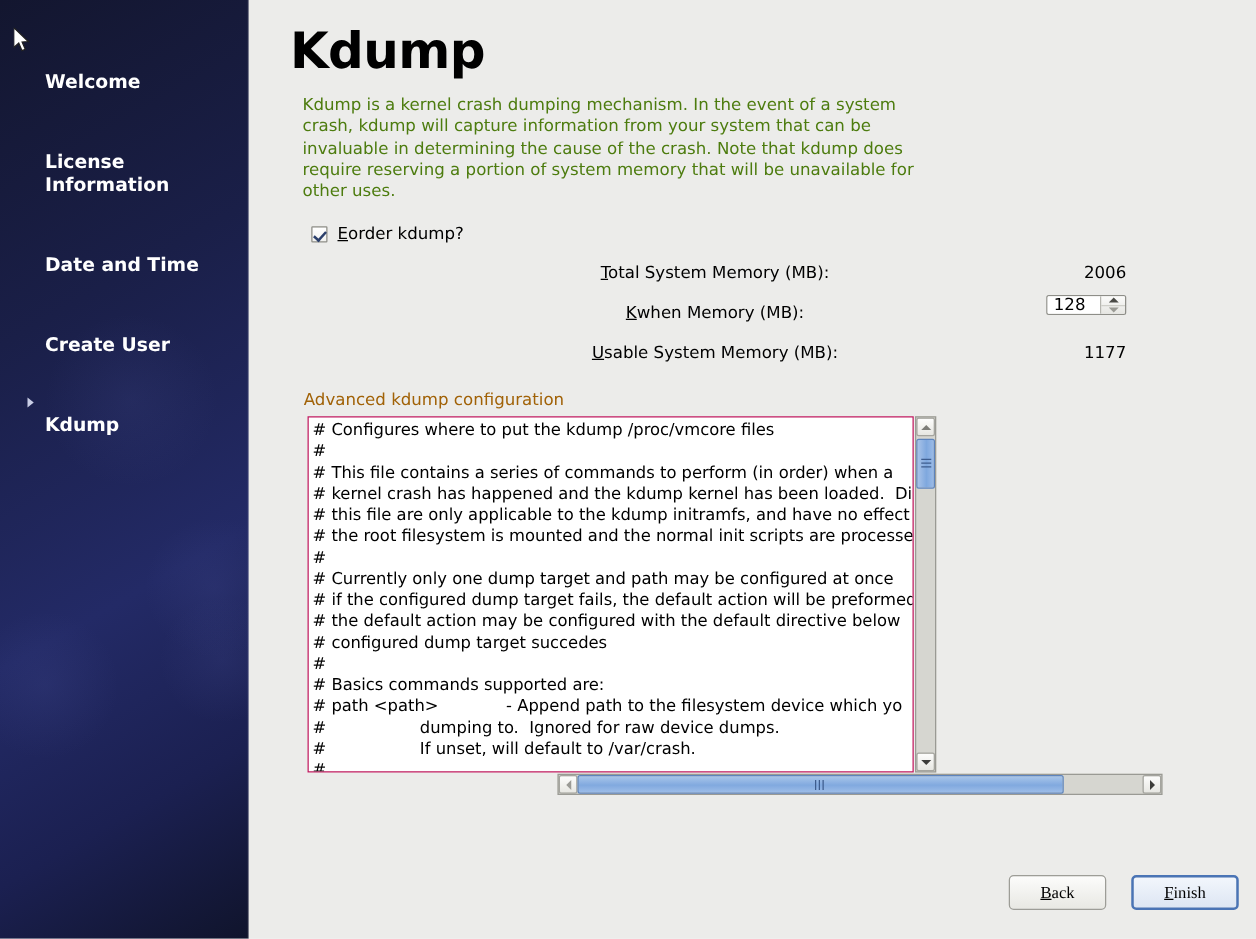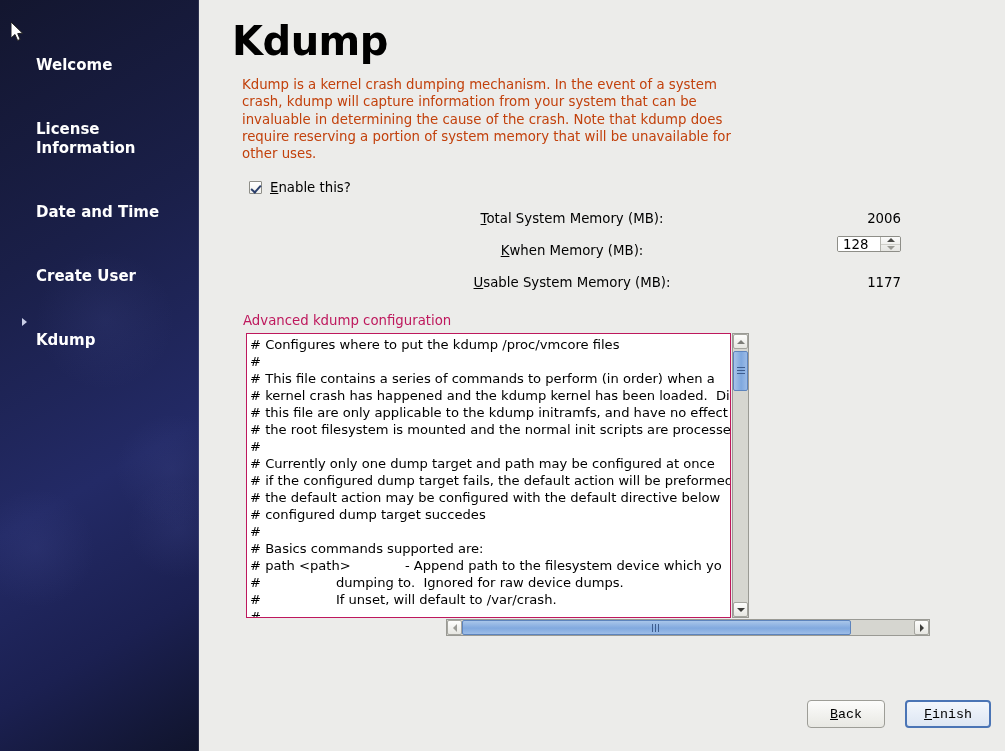--- a/index.html
+++ b/index.html
@@ -73,21 +73,21 @@
     background: #ececea;
   }
   #page-title {
     position: absolute; left: 33px; top: 18px;
     font-size: 40px; font-weight: bold; color: #000;
     letter-spacing: -0.5px;
   }
   #intro {
     position: absolute; left: 43px; top: 76px;
     width: 495px;
-    font-size: 13.3px; color: #c2410c; line-height: 1.30;
+    font-size: 13.3px; color: #4d7c0f; line-height: 1.30;
   }
 
   
   #enable-row {
     position: absolute; left: 50px; top: 180px;
     display: flex; align-items: center; gap: 8px;
     font-size: 13.3px; color: #000;
   }
   .chk {
     width: 13px; height: 13px;
@@ -163,21 +163,21 @@
   .spin-down::after {
     margin-top: -2px;
     border-top: 4px solid #9a9a94;
     border-left: 4px solid transparent;
     border-right: 4px solid transparent;
   }
 
   
   #adv-label {
     position: absolute; left: 44px; top: 313px;
-    font-size: 13.3px; color: #be185d;
+    font-size: 13.3px; color: #a16207;
   }
   #editor {
     position: absolute; left: 47px; top: 333px;
     width: 485px; height: 285px;
     background: #ffffff;
     border: 1px solid #be185d;
     overflow: hidden;
   }
   #editor-text {
     position: absolute; left: 3px; top: 2px;
@@ -280,21 +280,21 @@
     display: flex; gap: 2px;
   }
   #hthumb .grip i {
     display: block; width: 1px; height: 8px; background: #3e5d8e;
   }
 
   
   .btn {
     position: absolute; bottom: 23px;
     height: 28px;
-    font-family: Liberation Mono, monospace; font-size: 13.3px; color: #000;
+    font-family: Liberation Serif, serif; font-size: 13.3px; color: #000;
     background: linear-gradient(#fcfcfb, #e8e8e3);
     border: 1px solid #9d9d97;
     border-radius: 4px;
     display: flex; align-items: center; justify-content: center;
     cursor: default;
   }
   #btn-back { right: 120px; width: 78px; }
   #btn-finish {
     right: 14px; width: 86px;
     background: linear-gradient(#f2f6fc, #dde6f3);
@@ -344,21 +344,21 @@
   </div>
 
   <div id="main">
 
     <div id="page-title">Kdump</div>
 
     <div id="intro">Kdump is a kernel crash dumping mechanism. In the event of a system crash, kdump will capture information from your system that can be invaluable in determining the cause of the crash. Note that kdump does require reserving a portion of system memory that will be unavailable for other uses.</div>
 
     <div id="enable-row">
       <span class="chk"></span>
-      <span><span class="u">E</span><span>nable this?</span></span>
+      <span><span class="u">E</span><span>order kdump?</span></span>
     </div>
 
     <div class="mem-row" id="row-total">
       <span class="mem-label"><span class="u">T</span><span>otal System Memory (MB):</span></span>
       <span class="mem-value">2006</span>
     </div>
 
     <div class="mem-row" id="row-kdump">
       <span class="mem-label"><span class="u">K</span><span>when Memory (MB):</span></span>
       <span class="spinner">

